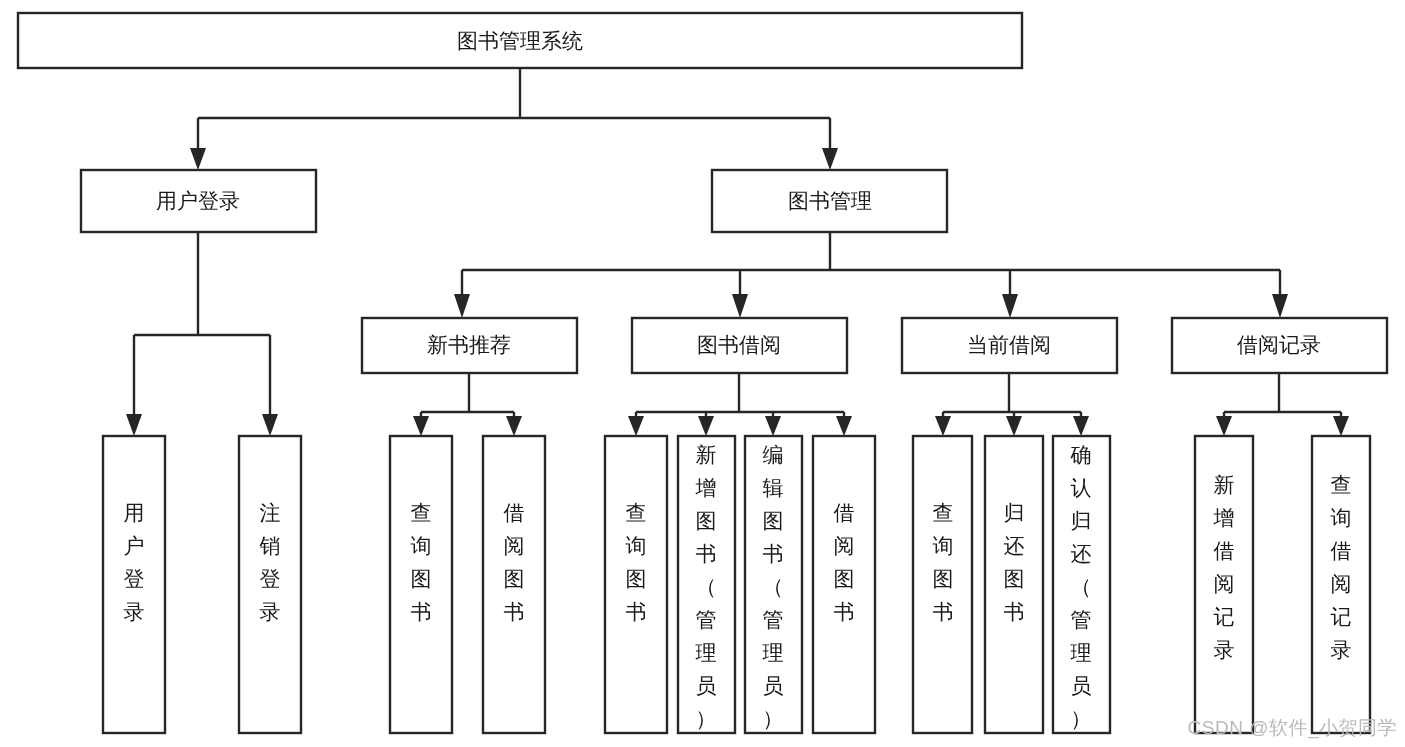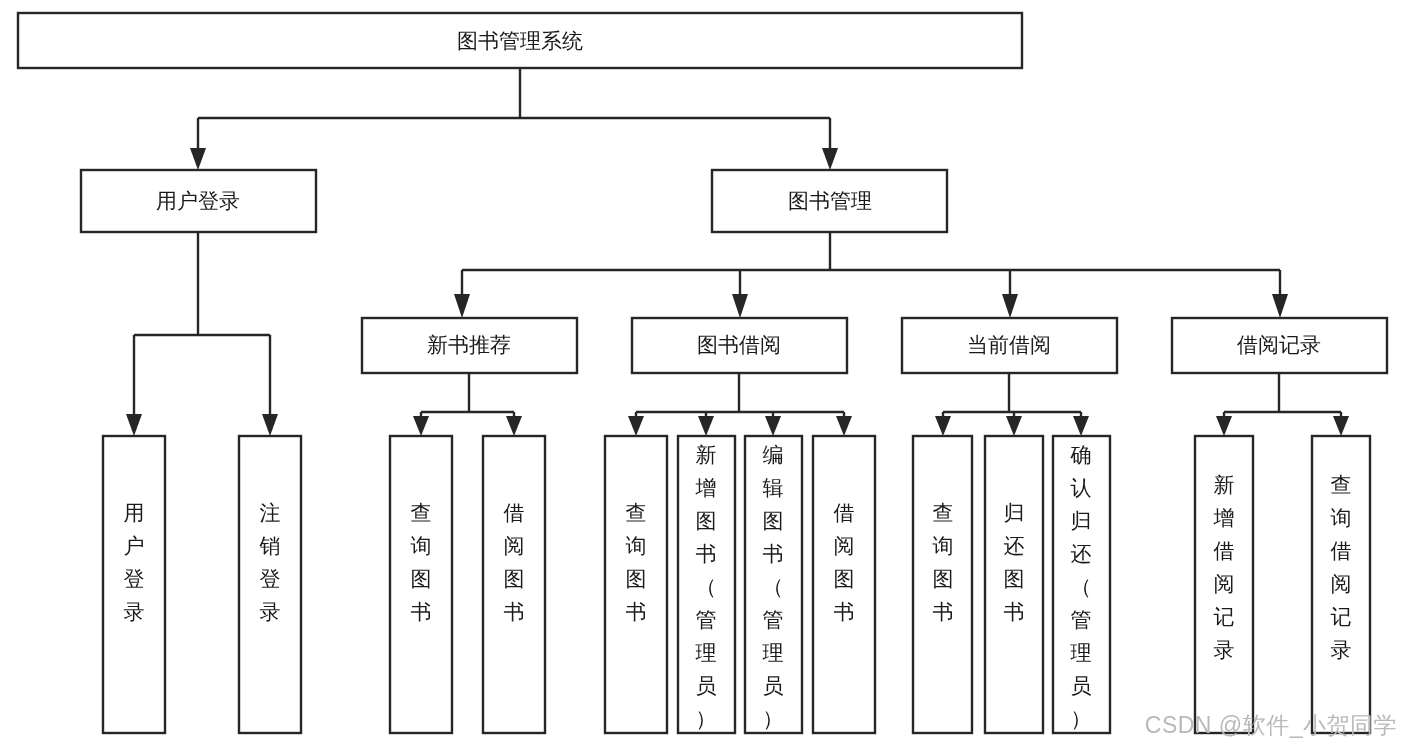--- a/index.html
+++ b/index.html
@@ -53,21 +53,21 @@
     font-family: "Liberation Sans", "DejaVu Sans", sans-serif;
     font-size: 21px;
     fill: #1a1a1a;
     text-anchor: middle;
   }
   .watermark {
     position: absolute;
     right: 8px;
     bottom: 6px;
     font-family: "Liberation Sans", "DejaVu Sans", sans-serif;
-    font-size: 23px;
+    font-size: 19px;
     color: #b9b9b9;
     white-space: nowrap;
     letter-spacing: 0.5px;
     pointer-events: none;
   }
 </style>
 </head>
 <body>
 
 <div id="diagram-root">

